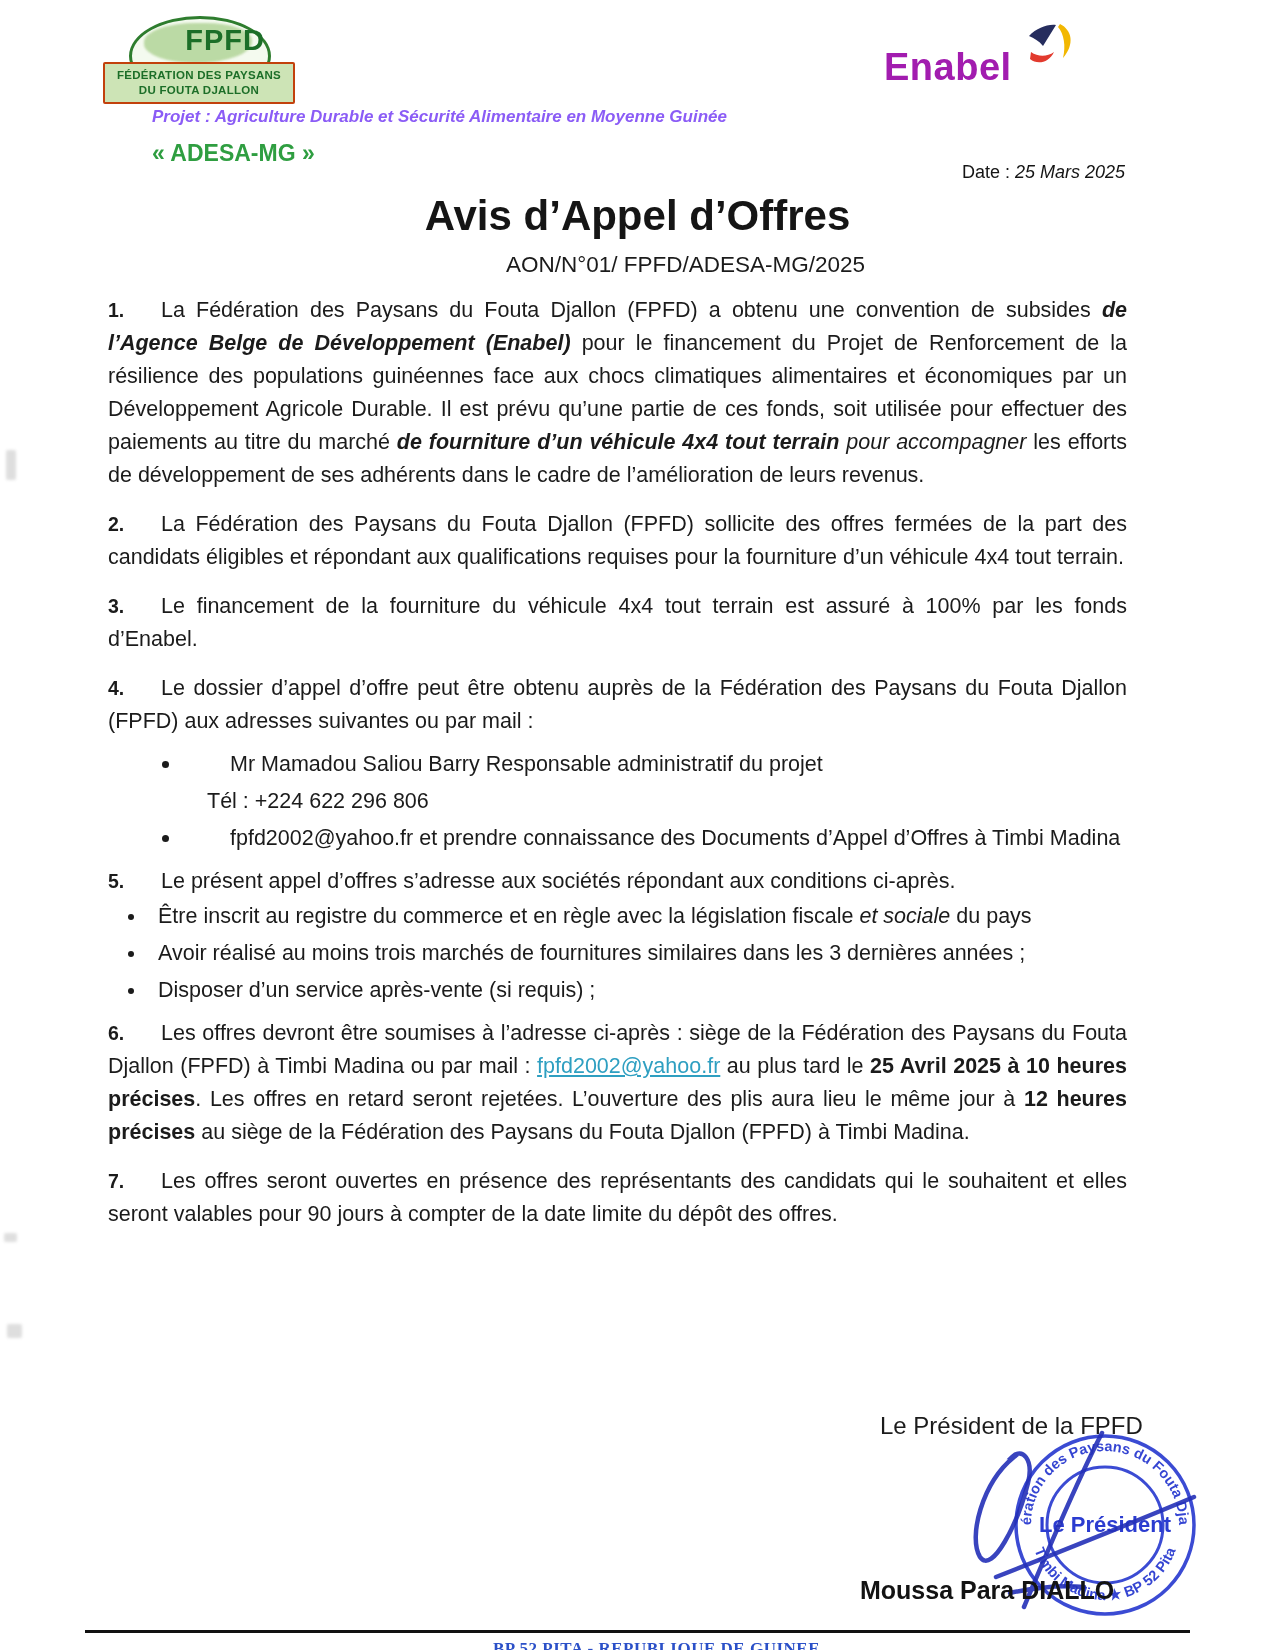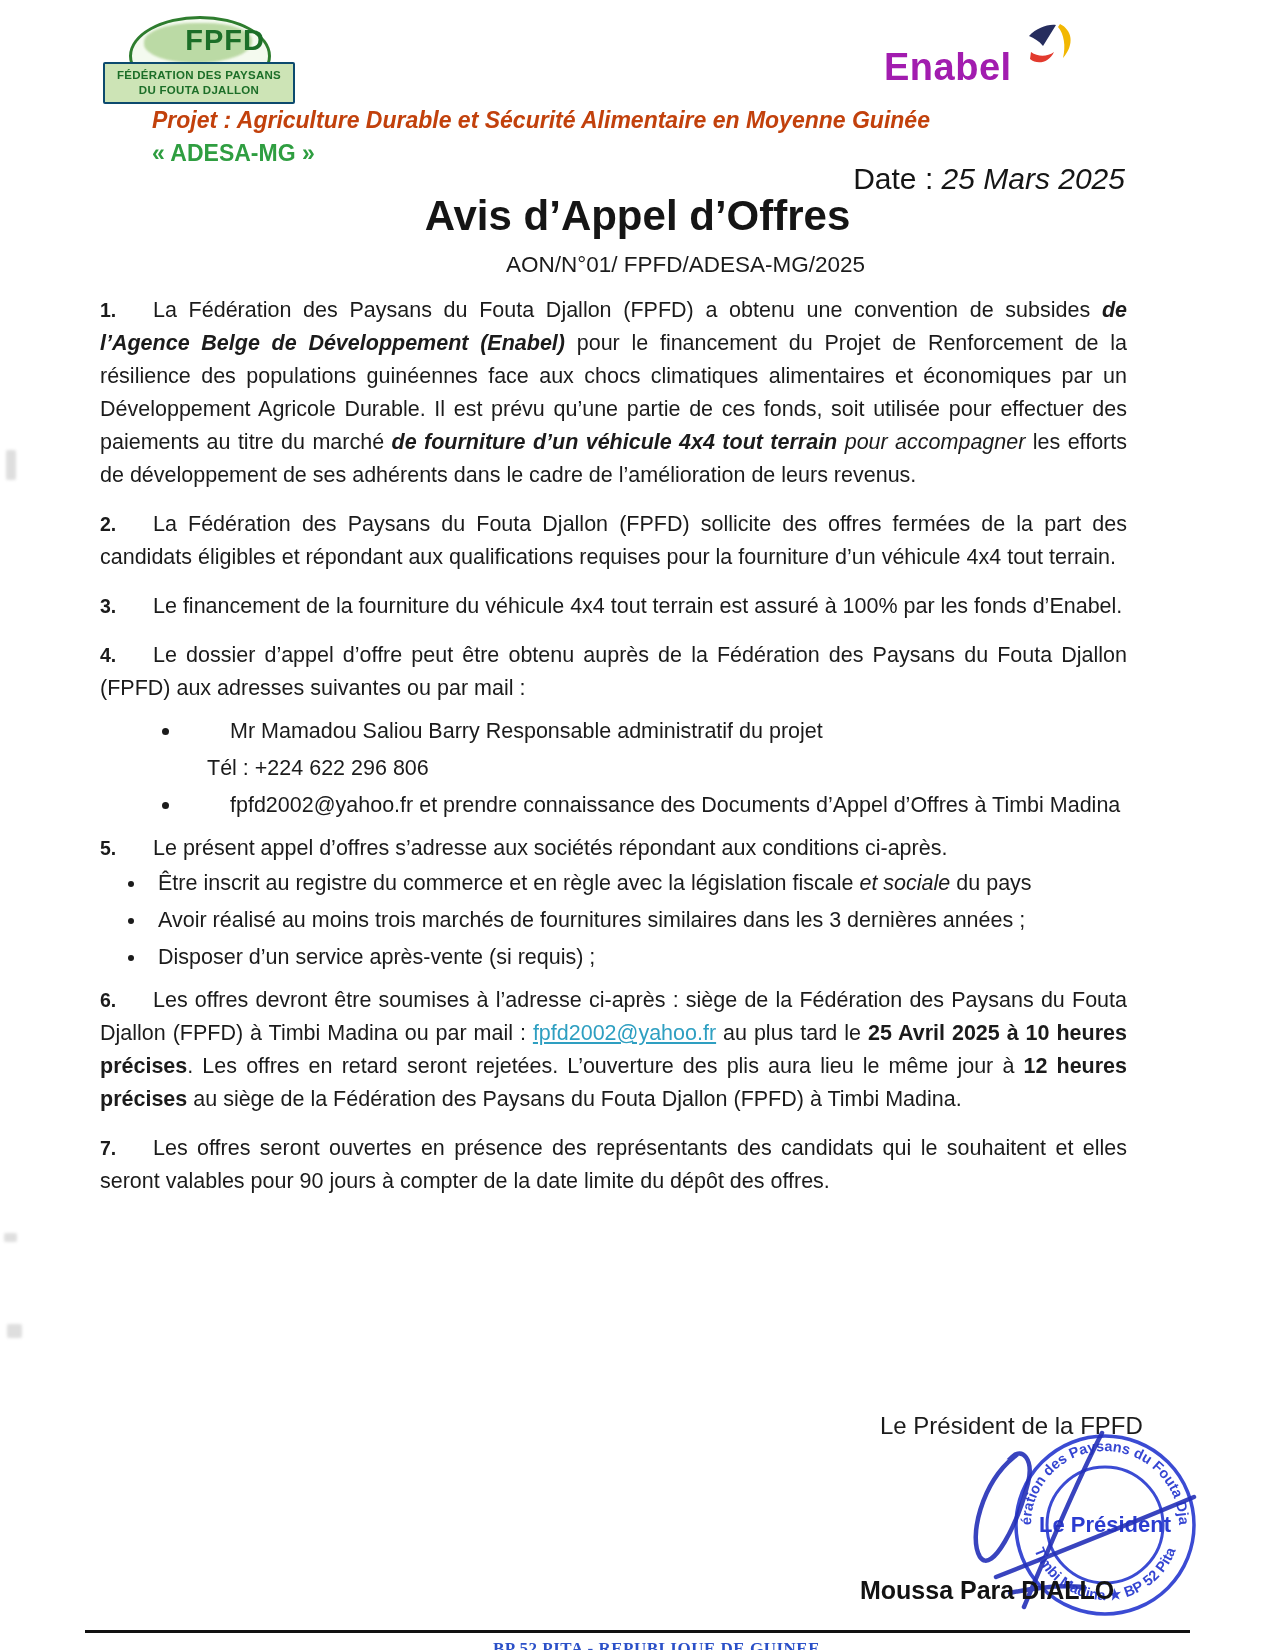--- a/index.html
+++ b/index.html
@@ -8,41 +8,41 @@
 
   
   .fpfd-logo{position:absolute;left:103px;top:16px;width:192px;height:86px;}
   .fpfd-ellipse{position:absolute;left:26px;top:0;width:136px;height:74px;border:3px solid #2e7d2e;
         border-radius:50%;background:#f4faef;overflow:hidden;}
   .fpfd-blob{position:absolute;left:12px;top:4px;width:108px;height:40px;background:#a9cf8c;
         border-radius:50% 45% 55% 50%;opacity:.75;filter:blur(1px);}
   .fpfd-acronym{position:absolute;left:26px;top:8px;width:136px;text-align:right;
         font-size:29px;font-weight:700;color:#1c6e28;letter-spacing:1px;}
   .fpfd-banner{position:absolute;left:0;top:46px;width:188px;height:38px;background:#cde4b6;
-        border:2px solid #0c4a6e;border-radius:2px;display:flex;flex-direction:column;
+        border:2px solid #c2410c;border-radius:2px;display:flex;flex-direction:column;
         justify-content:center;align-items:center;}
   .fpfd-banner span{font-size:11.5px;font-weight:700;color:#1c6e28;line-height:1.3;letter-spacing:.3px;}
 
   .enabel-logo{position:absolute;left:884px;top:24px;width:200px;height:70px;}
   .enabel-word{position:absolute;left:0;top:22px;font-size:38px;font-weight:700;color:#a21caf;letter-spacing:.5px;}
   .enabel-mark{position:absolute;left:143px;top:0;width:52px;height:44px;}
 
-  .project-line{position:absolute;left:152px;top:107px;font-size:23px;font-weight:700;font-style:italic;color:#c2410c;}
+  .project-line{position:absolute;left:152px;top:107px;font-size:17px;font-weight:700;font-style:italic;color:#8b5cf6;}
   .project-code{position:absolute;left:152px;top:140px;font-size:23px;font-weight:700;color:#2f9e41;}
-  .date-line{position:absolute;right:150px;top:162px;font-size:30px;color:#151515;}
+  .date-line{position:absolute;right:150px;top:162px;font-size:18px;color:#151515;}
   .date-line .val{font-style:italic;}
 
   .doc-title{position:absolute;left:0;top:192px;width:100%;text-align:center;
         font-size:42px;font-weight:700;color:#151515;}
   .doc-ref{position:absolute;left:0;top:252px;width:100%;text-align:center;font-size:22.5px;color:#1b1b1b;margin-left:48px;}
 
   
   .body-col{position:absolute;left:100px;top:294px;width:1027px;font-size:21.5px;
         line-height:33px;text-align:justify;}
-  .para{margin:0 0 16px 0;}
+  .para{margin:0 0 16px 8px;}
   .para .num{display:inline-block;width:53px;font-weight:700;font-size:19.5px;}
 
   .blist4{margin:4px 0 10px 0;}
   .blist4 .bitem{position:relative;margin:0 0 4px 107px;text-indent:23px;}
   .blist4 .dot{position:absolute;left:-45px;top:13px;width:7px;height:7px;border-radius:50%;background:#1b1b1b;text-indent:0;}
   .cont-line{margin:0 0 4px 107px;}
 
   .blist5{margin:2px 0 10px 0;}
   .blist5 .bitem{position:relative;margin:0 0 4px 58px;}
   .blist5 .dot{position:absolute;left:-30px;top:14px;width:6px;height:6px;border-radius:50%;background:#1b1b1b;}

